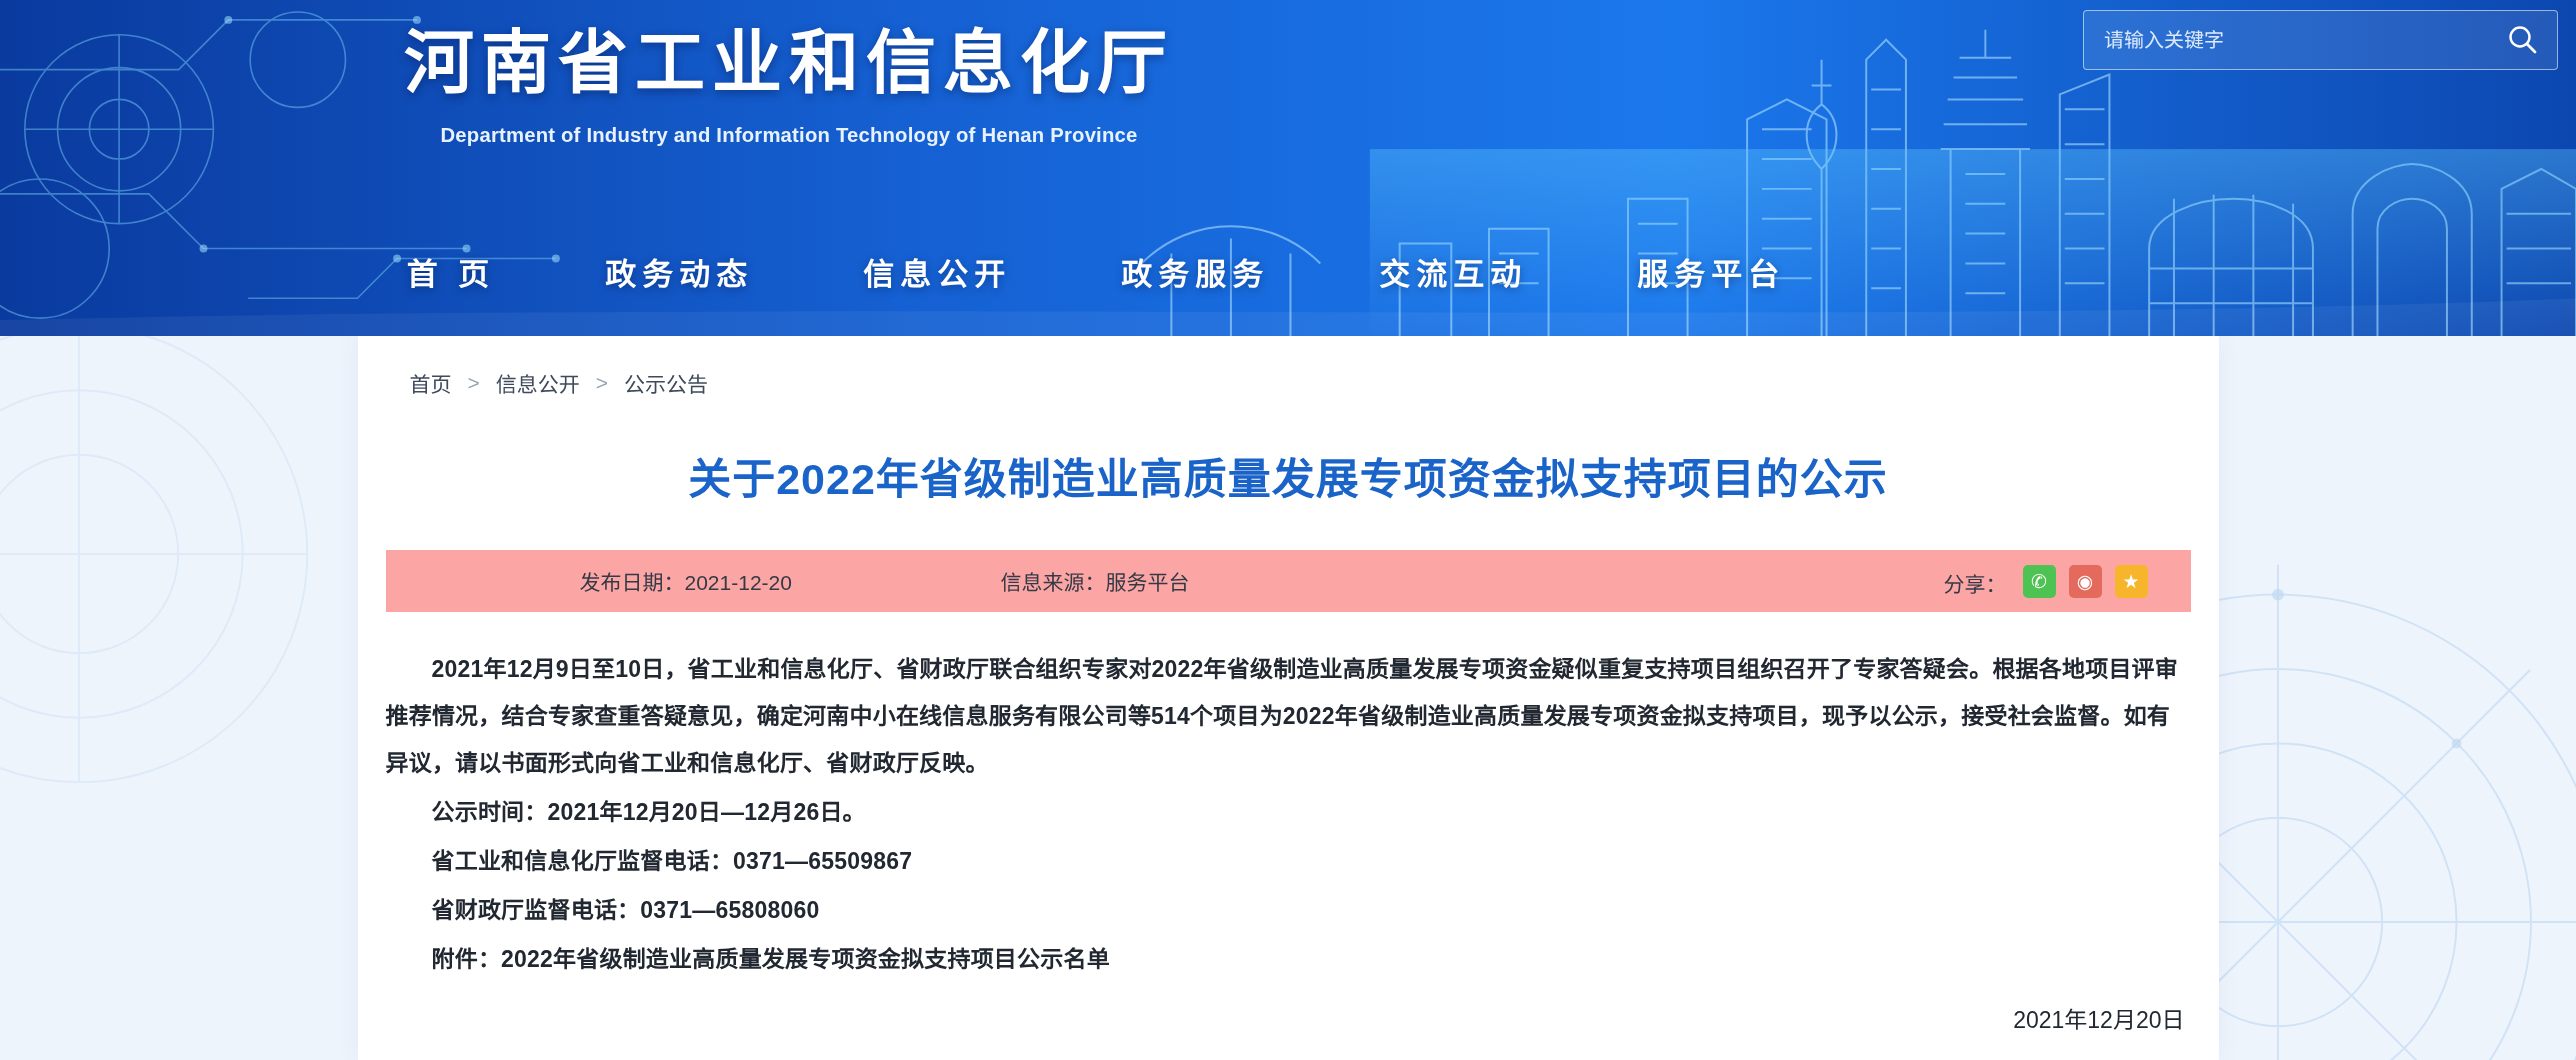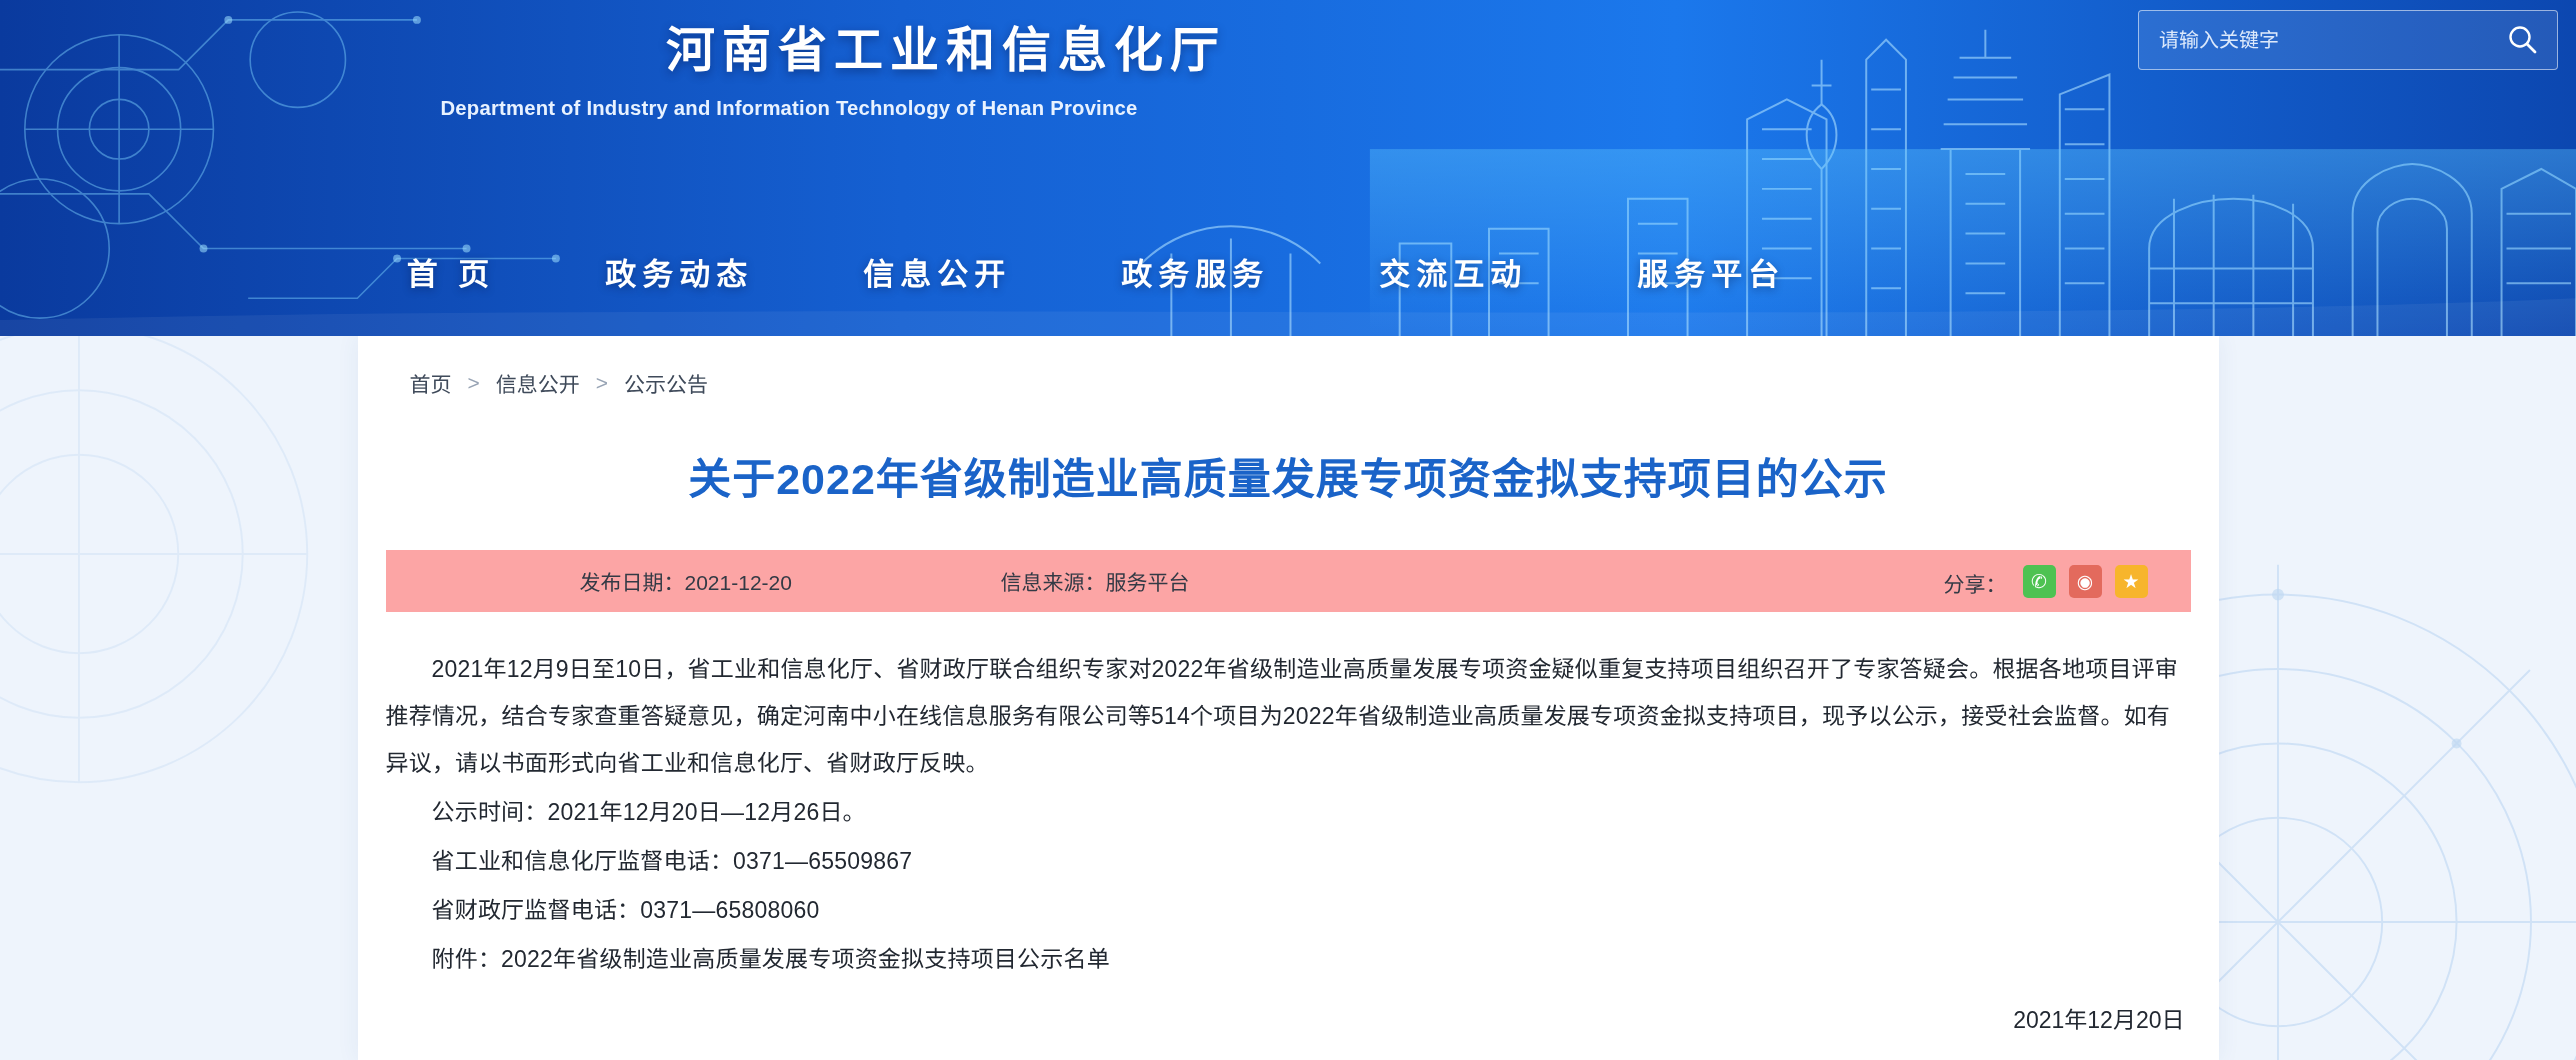--- a/index.html
+++ b/index.html
@@ -33,44 +33,43 @@
     height: 336px;
   }
   .title-block {
     position: absolute;
     left: 352px;
     top: 20px;
     text-align: center;
     width: 874px;
   }
   .title-cn {
-    font-size: 49px;
+    font-size: 70px;
     font-weight: bold;
     letter-spacing: 7px;
     color: #ffffff;
     text-shadow: 0 3px 10px rgba(0,20,70,.45);
     line-height: 1.25;
     white-space: nowrap;
-    text-align: right;
   }
   .title-en {
     margin-top: 16px;
     font-size: 20.3px;
     font-weight: bold;
     color: #e8f2ff;
     letter-spacing: 0.2px;
     white-space: nowrap;
   }
 
   
   .search-box {
     position: absolute;
     right: 18px;
     top: 10px;
-    width: 420px;
+    width: 475px;
     height: 60px;
     border: 1px solid rgba(255,255,255,.55);
     border-radius: 4px;
     background: rgba(255,255,255,.10);
   }
   .search-input {
     position: absolute;
     left: 0; top: 0;
     width: 407px; height: 58px;
     background: transparent;
@@ -207,21 +206,21 @@
   .share-wb { background: #e36a5d; }
   .share-fav { background: #f7b52c; }
 
   .body-text {
     margin-top: 34px;
     font-size: 23px;
     line-height: 47px;
     color: #222831;
     letter-spacing: 0.2px;
   }
-  .body-text p { margin: 0 0 2px 0; }
+  .body-text p { margin: 0 0 2px 0; font-weight: bold; }
   .indent { text-indent: 2em; }
   .sign-date {
     margin-top: 18px;
     text-align: right;
     font-size: 23px;
     color: #222831;
     padding-right: 6px;
   }
 </style>
 </head>

